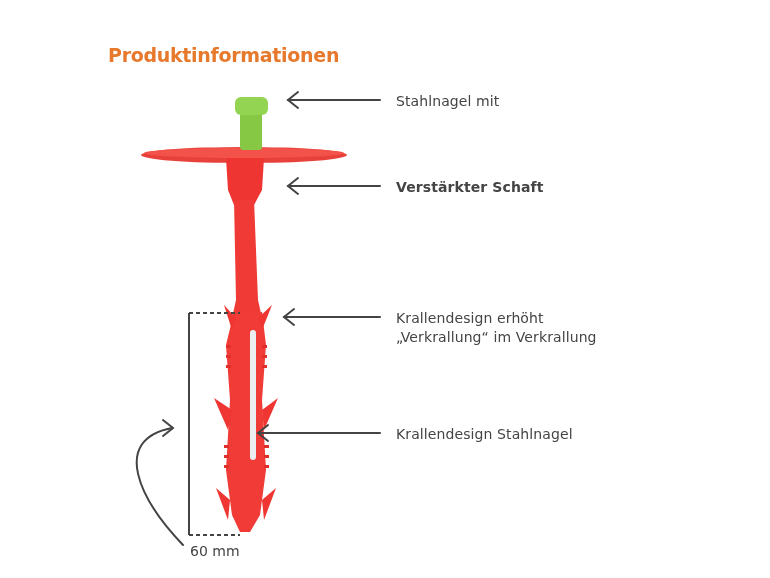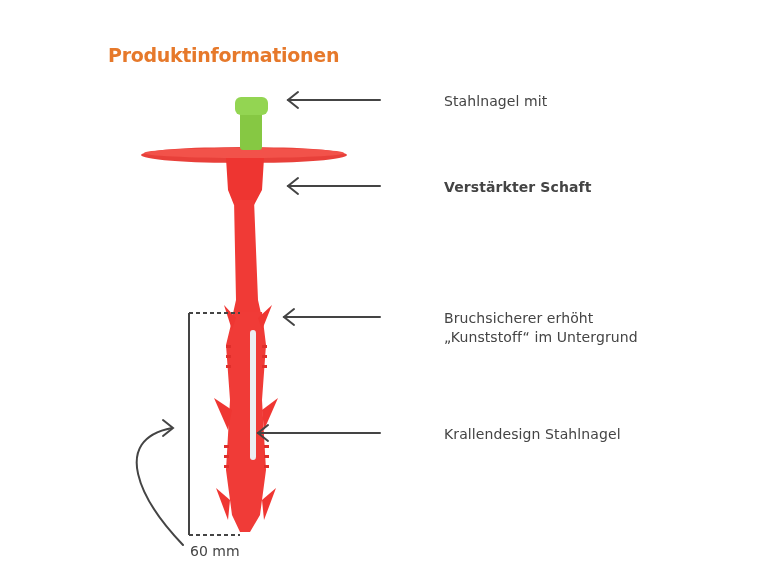--- a/index.html
+++ b/index.html
@@ -1,18 +1,18 @@
 <!DOCTYPE html>
 <html><head>
 <meta charset="utf-8">
 <style>
   html, body { margin:0; padding:0; background:#ffffff; }
   body { width:770px; height:578px; position:relative; overflow:hidden; font-family:"DejaVu Sans", sans-serif; }
   .title { position:absolute; left:108px; top:36px; font-family:"DejaVu Sans", sans-serif; font-weight:bold; font-size:19px; color:#e6792b; letter-spacing:-0.3px;margin-top:8px; }
-  .label { position:absolute; left:396px; font-size:14px; line-height:19px; color:#444444; font-family:"DejaVu Sans", sans-serif; letter-spacing:0.1px;margin-left:48px; }
+  .label { position:absolute; left:396px; font-size:14px; line-height:19px; color:#444444; font-family:"DejaVu Sans", sans-serif; letter-spacing:0.1px; }
   .anchor-label { position:absolute; left:190px; top:542px; font-size:14px; line-height:19px; color:#444444; font-family:"DejaVu Sans", sans-serif; }
   svg.diagram { position:absolute; left:0; top:0; }
 </style>
 </head>
 <body>
 
 <div class="title">Produktinformationen</div>
 
 <svg class="diagram" width="770" height="578" viewBox="0 0 770 578">
 
@@ -90,22 +90,22 @@
   </g>
 </svg>
 
 <div class="label" style="top:92px;">
   <div>Stahlnagel mit</div>
 </div>
 <div class="label" style="top:178px;font-weight:bold;">
   <div>Verstärkter Schaft</div>
 </div>
 <div class="label" style="top:309px;">
-  <div>Bruchsicherer erhöht</div>
-  <div>„Kunststoff“ im Untergrund</div>
+  <div>Krallendesign erhöht</div>
+  <div>„Verkrallung“ im Verkrallung</div>
 </div>
 <div class="label" style="top:425px;">
   <div>Krallendesign Stahlnagel</div>
 </div>
 
 <div class="anchor-label">
   <div>60 mm</div>
 </div>
 
 </body></html>

